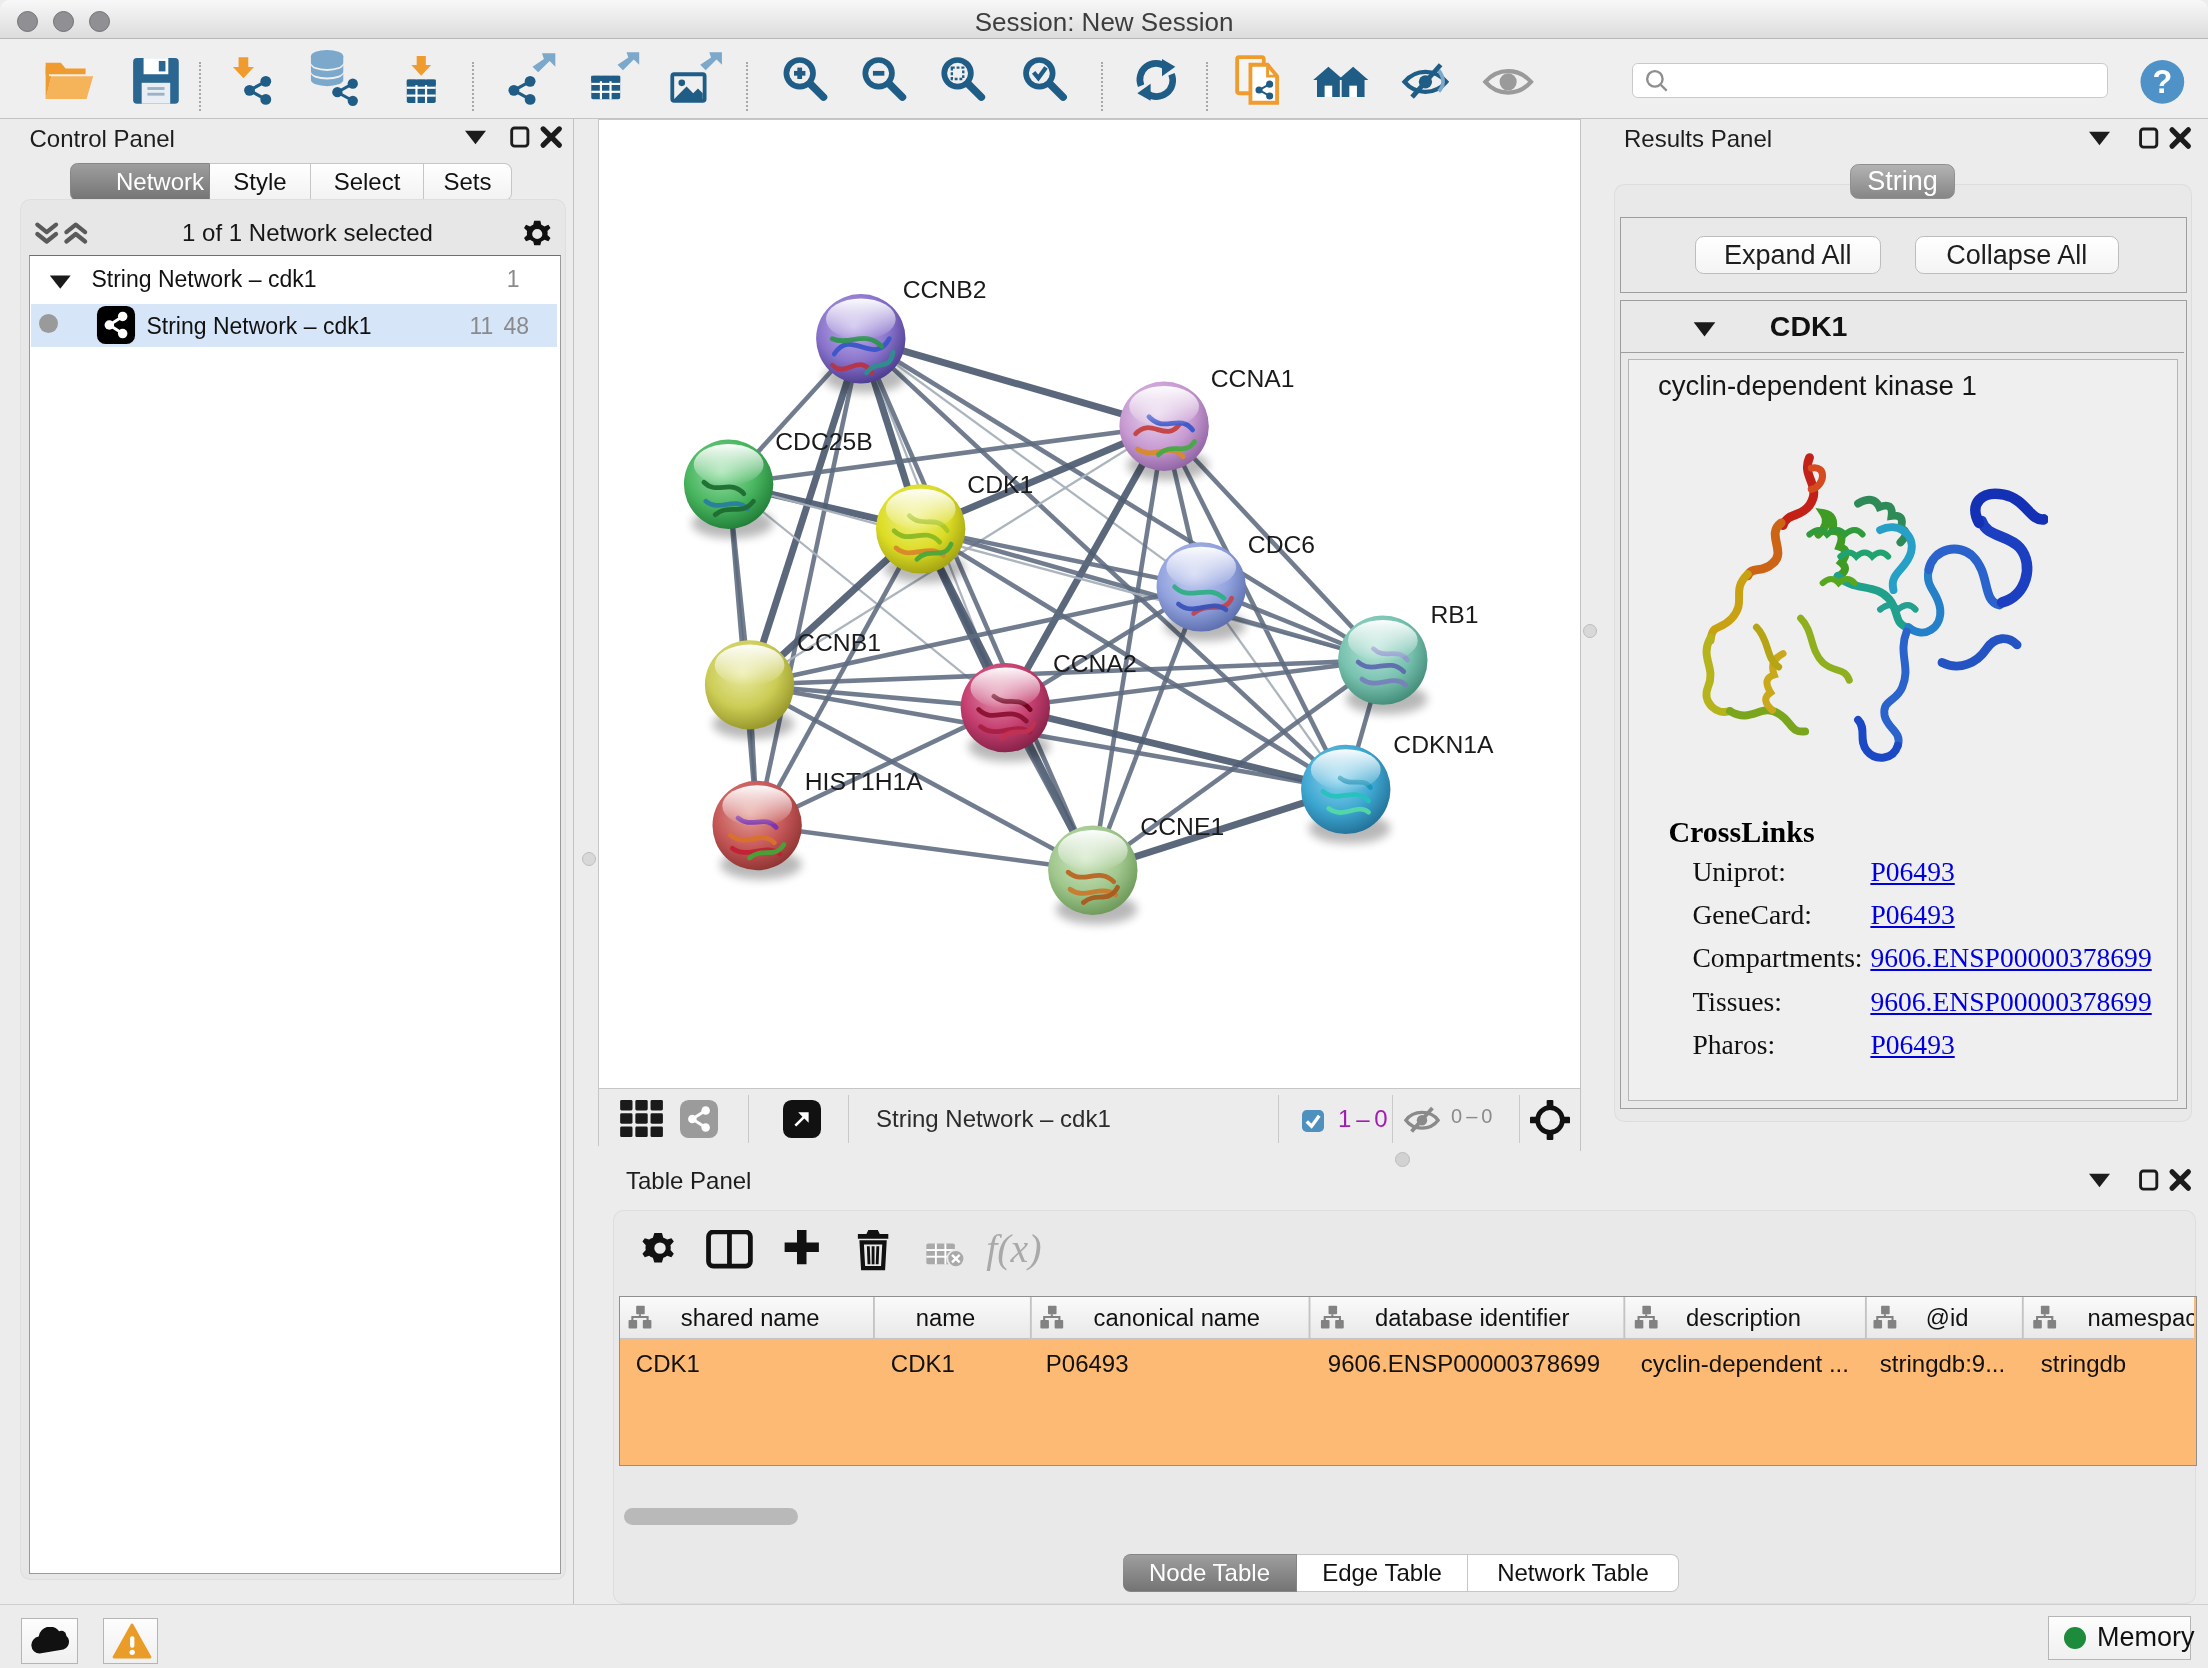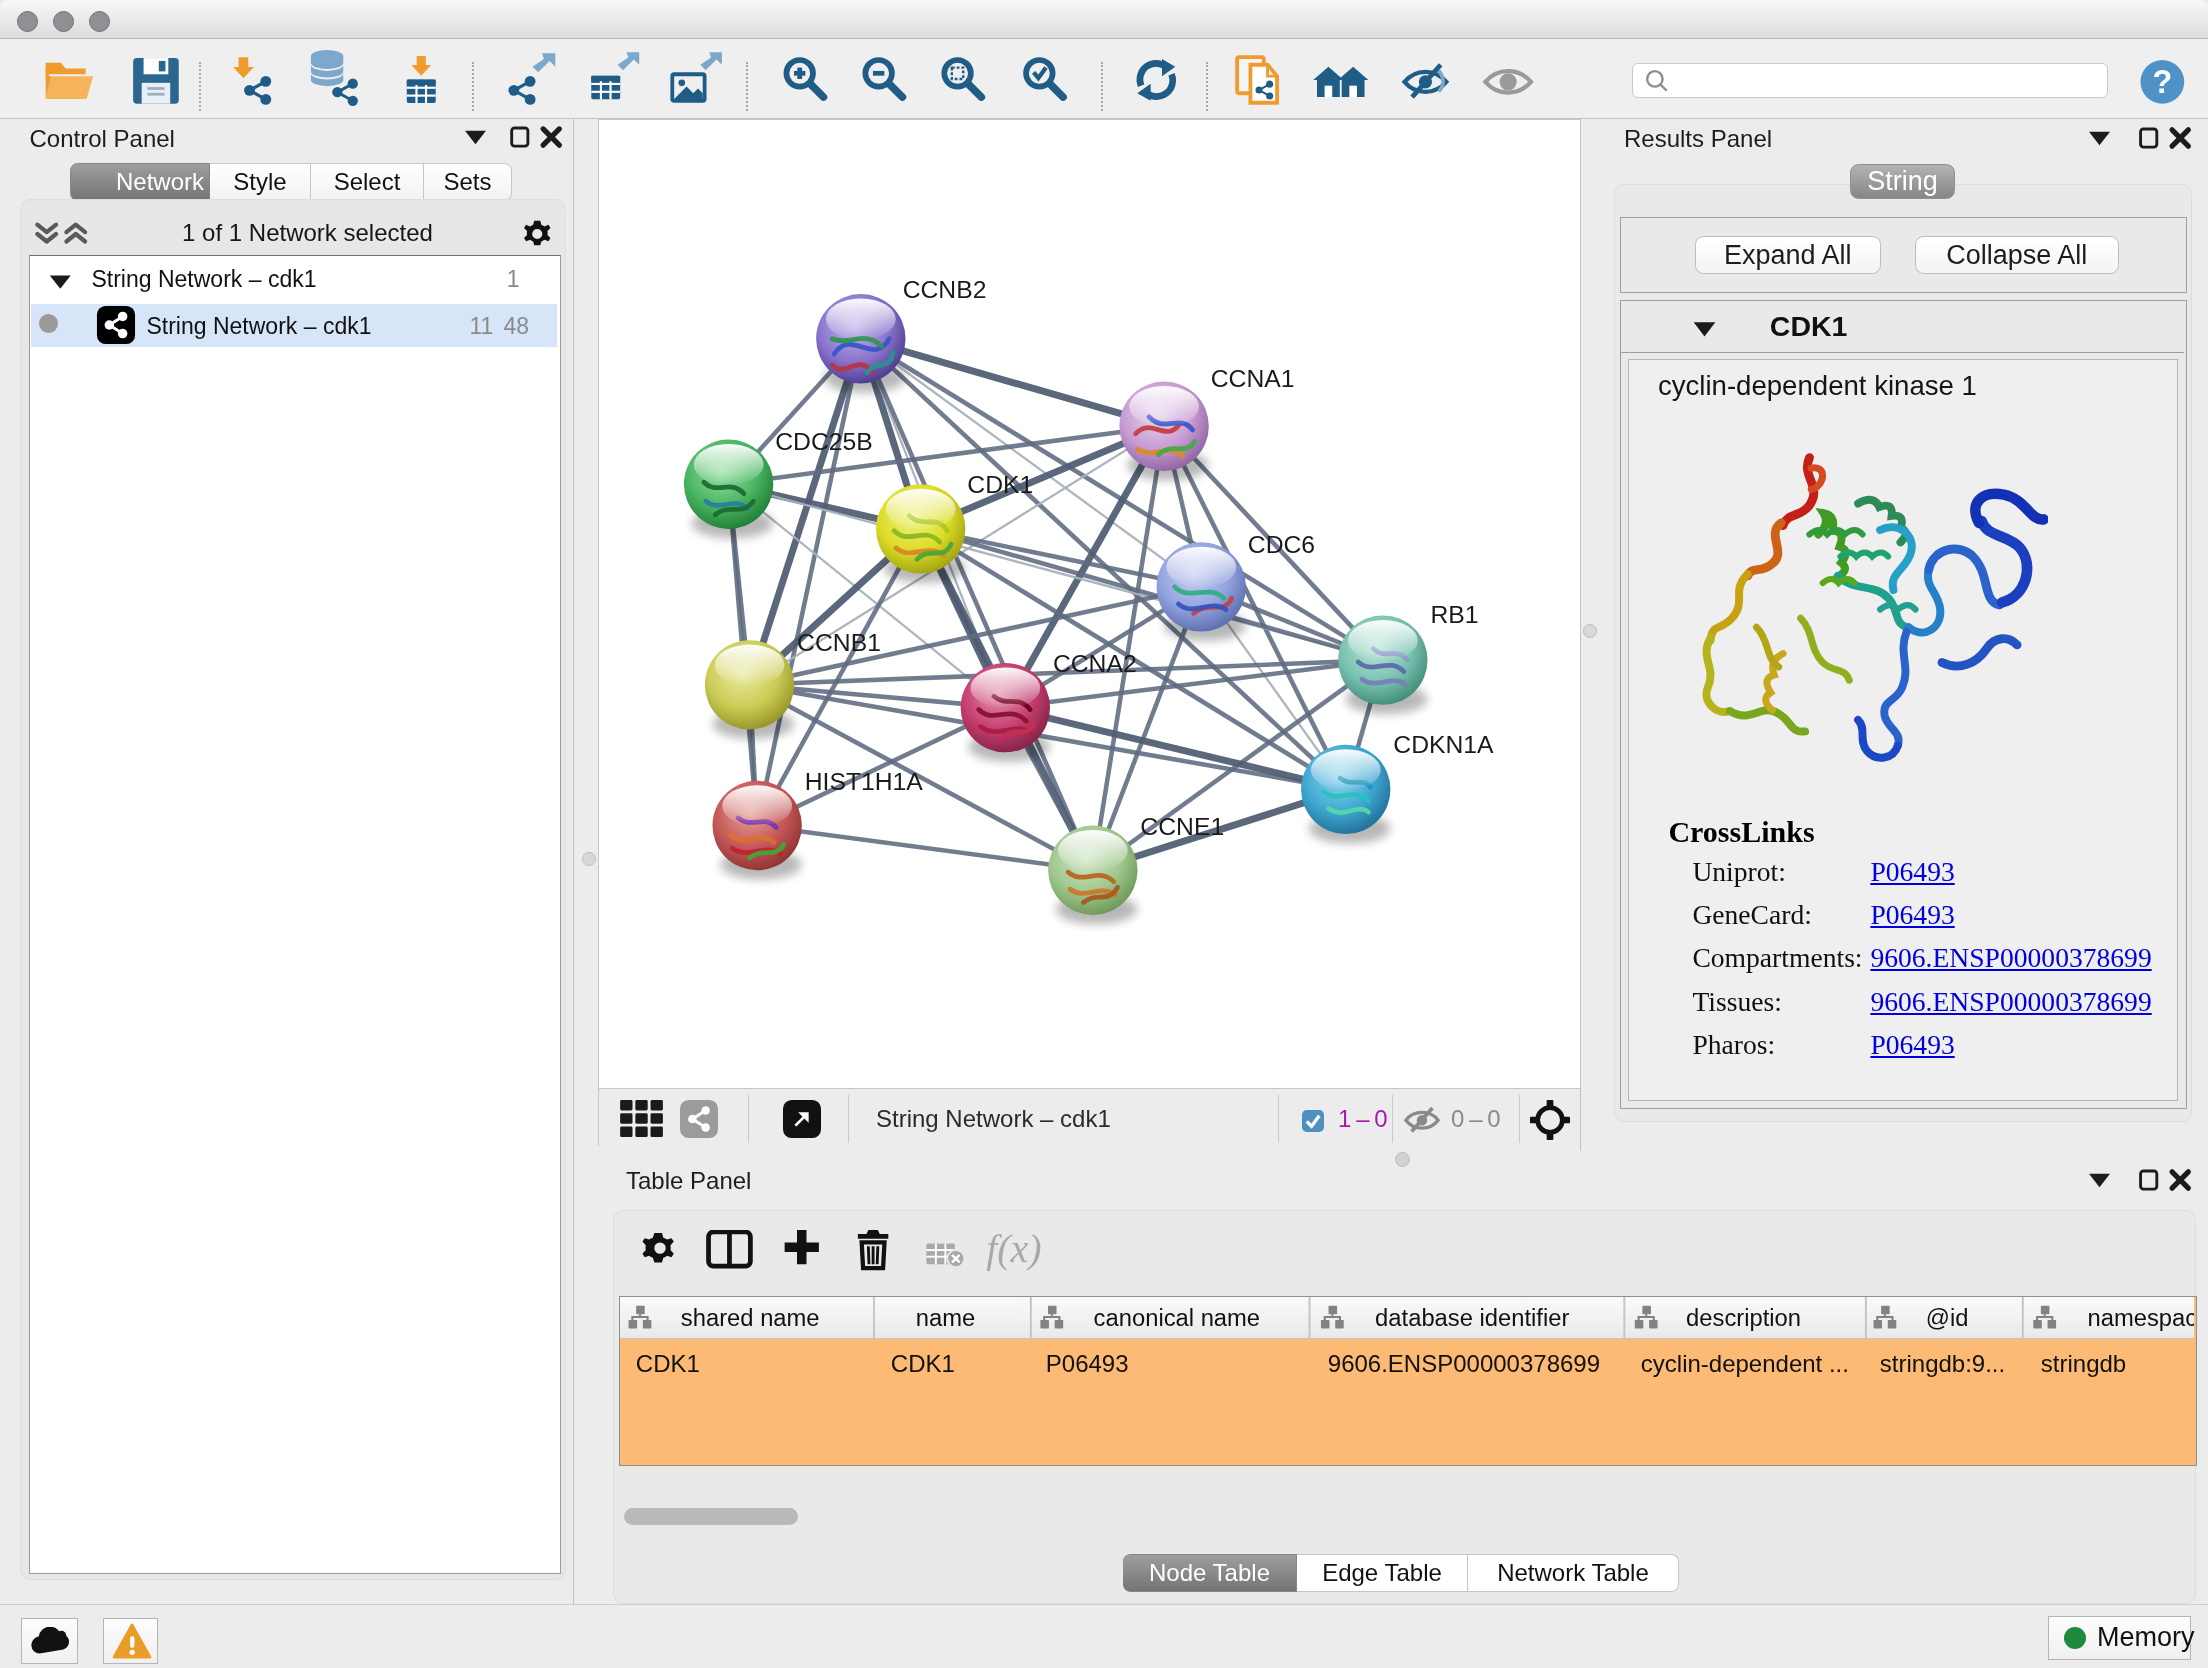--- a/index.html
+++ b/index.html
@@ -91,20 +91,21 @@
   background:#ececec; border-top:1px solid #cfcfcf; }
 .sbtn { position:absolute; background:linear-gradient(#fdfdfd,#f0f0f0); border:1.9px solid #b5b5b5; }
 </style>
 </head>
 <body>
 
 <div id="titlebar">
   <div class="light" style="left:17px;"></div>
   <div class="light" style="left:53px;"></div>
   <div class="light" style="left:89px;"></div>
+  <div id="title-text">Session: New Session</div>
 </div>
 
 <div id="toolbar">
   <svg style="position:absolute;left:0;top:0;" width="2208" height="80" viewBox="0 0 2322 84">
       <g transform="translate(0,-41)">
         <g transform="translate(74,86)">
           <path d="M-26 -20 L-10 -20 L-5 -14 L16 -14 L16 -8 L-26 -8 Z" fill="#ef9b2d"></path>
 <path d="M-26 18 L-20 -6 L24 -6 L17 18 Z" fill="#f6b45a"></path>
 <path d="M-26 18 L-26 -16 L-22 -6 L-20 -6 Z" fill="#ef9b2d"></path>
         </g>
@@ -635,21 +636,21 @@
 <text x="569" y="752" font-family="Liberation Sans, sans-serif" font-size="26" fill="#1a1a1a">CCNE1</text>
 </svg>
   <div id="netbar">
     <div class="nbsep" style="left:149px;"></div>
     <div class="nbsep" style="left:249px;"></div>
     <div class="nbsep" style="left:679px;"></div>
     <div class="nbsep" style="left:793px;"></div>
     <div class="nbsep" style="left:920px;"></div>
     <span style="position:absolute;left:277px;top:16px;font-size:24px;color:#2b2b2b;">String Network – cdk1</span>
     <span style="position:absolute;left:739px;top:16px;font-size:24px;color:#a21caf;">1 – 0</span>
-    <span style="position:absolute;left:852px;top:16px;font-size:24px;color:#8a8a8a;">0 – 0</span>
+    <span style="position:absolute;left:852px;top:16px;font-size:20px;color:#8a8a8a;">0 – 0</span>
     <svg class="abs" style="left:21px;top:11.4px;" width="44" height="38" viewBox="0 0 46 40">
 <g fill="#1a1a1a">
           <rect x="0" y="0" width="13" height="11" rx="1.5"></rect>
           <rect x="16" y="0" width="13" height="11" rx="1.5"></rect>
           <rect x="32" y="0" width="13" height="11" rx="1.5"></rect>
           <rect x="0" y="14" width="13" height="11" rx="1.5"></rect>
           <rect x="16" y="14" width="13" height="11" rx="1.5"></rect>
           <rect x="32" y="14" width="13" height="11" rx="1.5"></rect>
           <rect x="0" y="28" width="13" height="11" rx="1.5"></rect>
           <rect x="16" y="28" width="13" height="11" rx="1.5"></rect>

